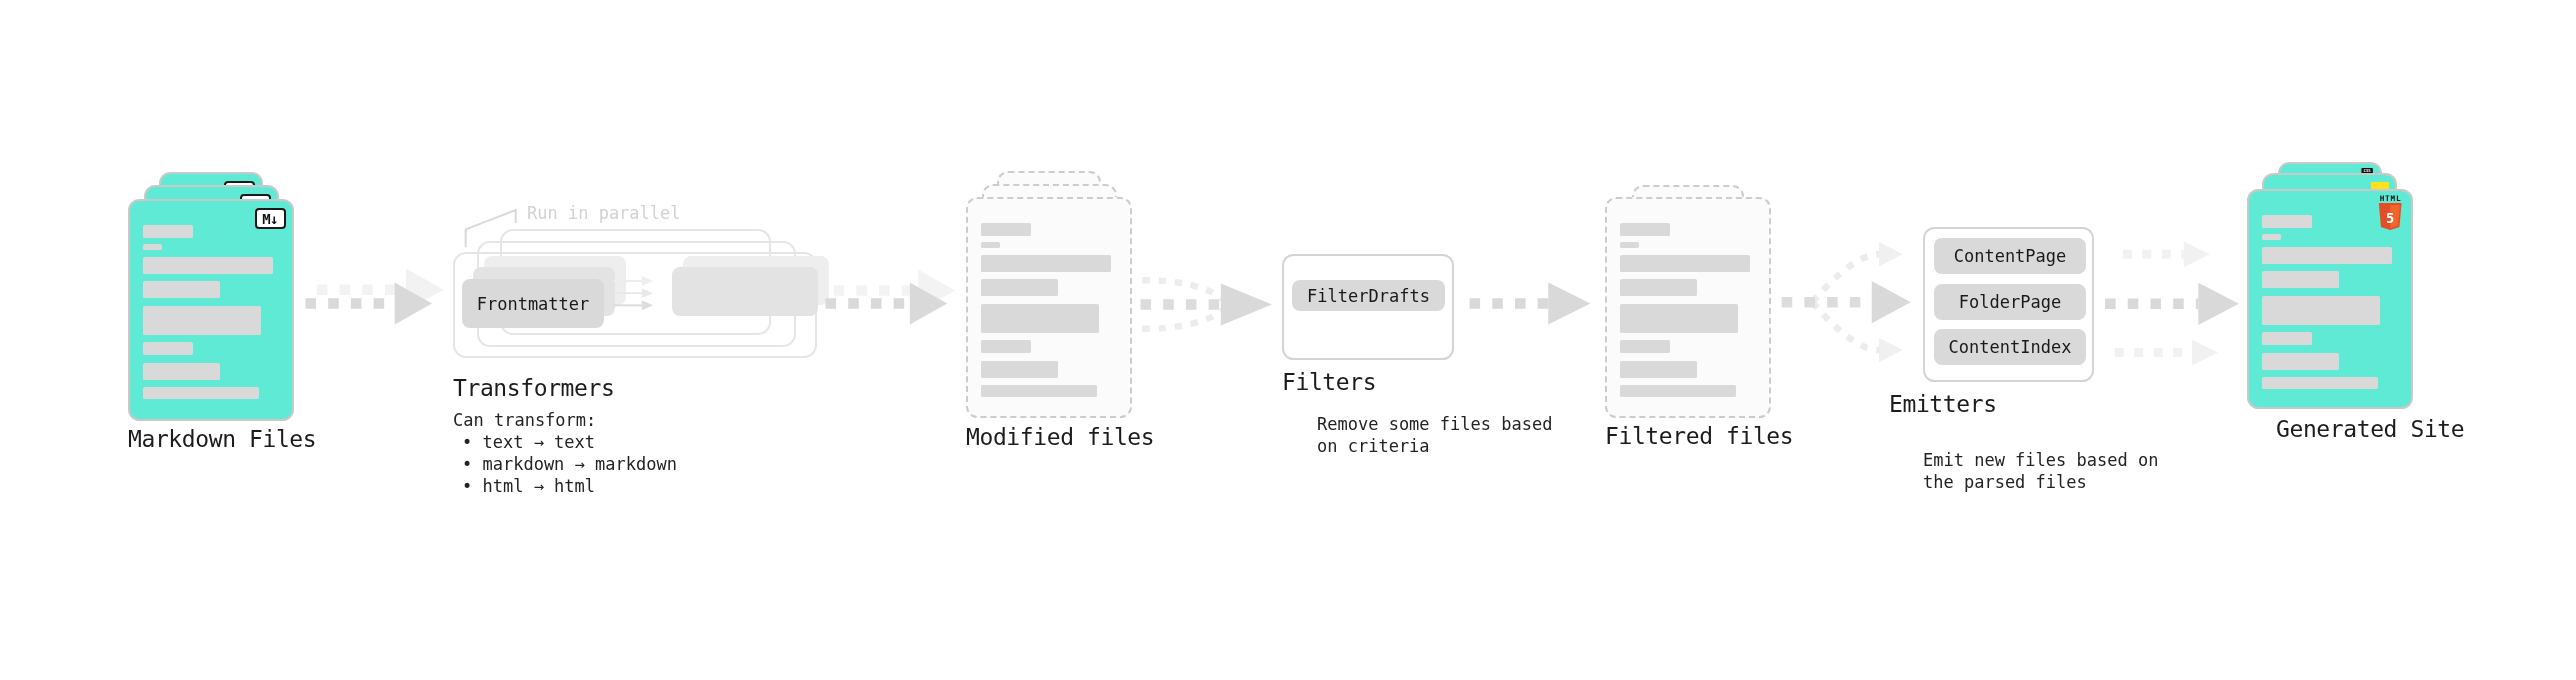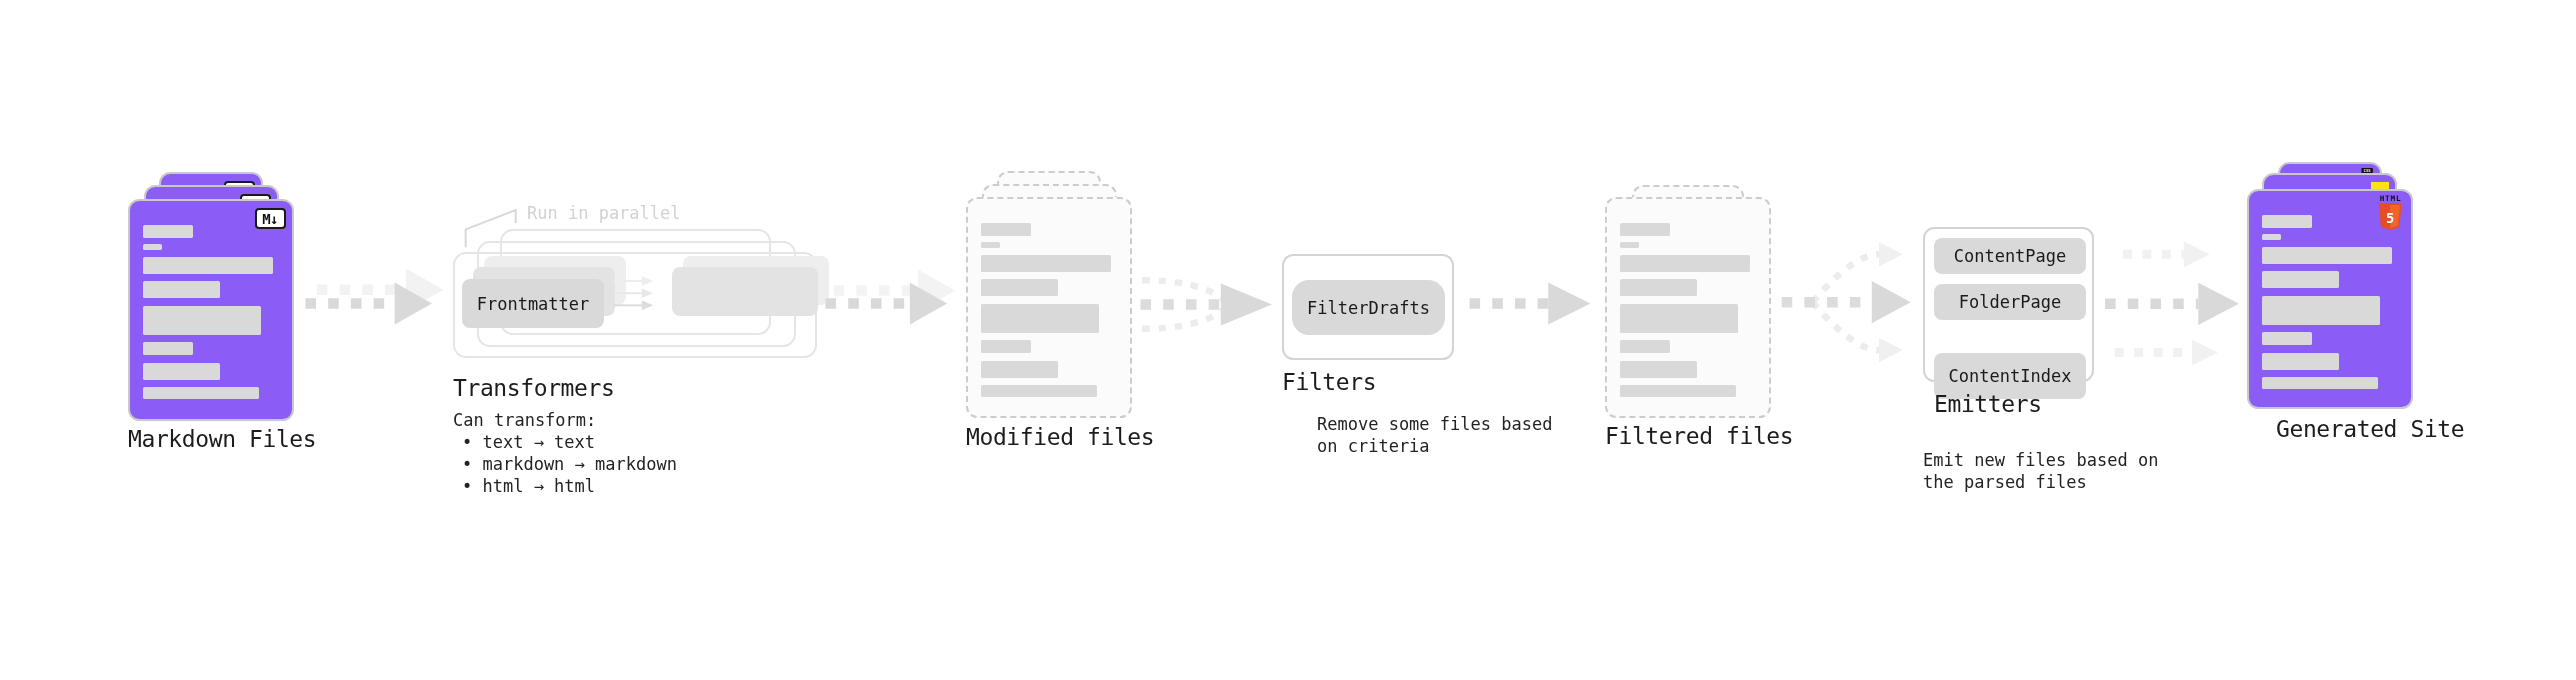--- a/index.html
+++ b/index.html
@@ -1,20 +1,20 @@
 <!DOCTYPE html>
 <html style="font-size:13px"><head>
 <meta charset="utf-8">
 <style>
   html,body{margin:0;padding:0;background:#ffffff;}
   .canvas{position:relative;width:2576px;height:681px;background:#ffffff;overflow:hidden;
           font-family:"DejaVu Sans Mono","Liberation Mono",monospace;color:#1f1f1f;}
   .abs{position:absolute;}
   
-  .doc{position:absolute;box-sizing:border-box;background:#8b5cf6;border:2px solid #c9c9c9;border-radius:11.4px;}
+  .doc{position:absolute;box-sizing:border-box;background:#5eead4;border:2px solid #c9c9c9;border-radius:11.4px;}
   .doc.dashed{border-style:dashed;border-color:#cccccc;background:#fbfbfb;}
   .bar{position:absolute;background:#d9d9d9;border-radius:1.6px;}
   .b1{left:13px;top:23.6px;width:50px;height:13px;}
   .b2{left:13px;top:43px;width:18.7px;height:5.7px;}
   .b3{left:13px;top:56px;width:130px;height:17px;}
   .b4{left:13px;top:80px;width:77px;height:17px;}
   .b5{left:13px;top:105px;width:118px;height:29px;}
   .b6{left:13px;top:141px;width:50px;height:13px;}
   .b7{left:13px;top:162px;width:77px;height:17px;}
   .b8{left:13px;top:186px;width:116px;height:12.2px;}
@@ -129,21 +129,21 @@
   <div class="stage-title" style="left:966px;top:424px;">Modified files</div>
 
   <svg class="abs" style="left:1134px;top:268px;" width="146" height="73" viewBox="0 0 180 90">
     <path d="M10 15 Q78 15 110 38" fill="none" stroke="#ececec" stroke-width="8" stroke-dasharray="9 11"></path>
     <path d="M10 75 Q78 75 110 52" fill="none" stroke="#ececec" stroke-width="8" stroke-dasharray="9 11"></path>
     <line x1="8" y1="45" x2="107" y2="45" stroke="#dcdcdc" stroke-width="13" stroke-dasharray="13 15"></line>
     <polygon points="107,19 107,71 170,45" fill="#d9d9d9"></polygon>
   </svg>
 
   <div class="panel-box" style="left:1282px;top:254px;width:172px;height:106px;"></div>
-  <div class="node-btn" style="left:1292px;top:280px;width:153px;height:55px;border-radius:17px;">FilterDrafts</div>
+  <div class="node-btn" style="left:1292px;top:280px;width:153px;height:31px;">FilterDrafts</div>
   <div class="stage-title" style="left:1282px;top:369px;">Filters</div>
   <div class="stage-desc" style="left:1282px;top:413px;margin-left:35px;">
     <div>Remove some files based</div>
     <div>on criteria</div>
   </div>
 
   <svg class="abs" style="left:1463px;top:267px;" width="134" height="73" viewBox="0 0 165 90">
     <line x1="8" y1="45" x2="105" y2="45" stroke="#d9d9d9" stroke-width="13" stroke-dasharray="13 15"></line>
     <polygon points="105,19 105,71 157,45" fill="#d9d9d9"></polygon>
   </svg>
@@ -166,22 +166,22 @@
     <polygon points="127,0 127,30 156,15" fill="#f0f0f0"></polygon>
     <path d="M45 74 Q95 133 127 133" fill="none" stroke="#ececec" stroke-width="8" stroke-dasharray="9 11"></path>
     <polygon points="127,118 127,148 156,133" fill="#f0f0f0"></polygon>
     <line x1="7" y1="74" x2="118" y2="74" stroke="#dcdcdc" stroke-width="13" stroke-dasharray="13 15"></line>
     <polygon points="118,48 118,100 166,74" fill="#d9d9d9"></polygon>
   </svg>
 
   <div class="panel-box" style="left:1923px;top:227px;width:171px;height:155px;"></div>
   <div class="node-btn" style="left:1934px;top:238px;width:152px;height:36px;text-align:center;">ContentPage</div>
   <div class="node-btn" style="left:1934px;top:284px;width:152px;height:36px;">FolderPage</div>
-  <div class="node-btn" style="left:1934px;top:329px;width:152px;height:46px;margin-top:24px;">ContentIndex</div>
-  <div class="stage-title" style="left:1934px;top:391px;">Emitters</div>
+  <div class="node-btn" style="left:1934px;top:329px;width:152px;height:36px;">ContentIndex</div>
+  <div class="stage-title" style="left:1889px;top:391px;">Emitters</div>
   <div class="stage-desc" style="left:1923px;top:429px;margin-top:20px;">
     <div>Emit new files based on</div>
     <div>the parsed files</div>
   </div>
 
   <svg class="abs" style="left:2101px;top:234px;" width="146" height="138" viewBox="0 0 180 170">
     <line x1="27" y1="25" x2="102" y2="25" stroke="#f1f1f1" stroke-width="11" stroke-dasharray="11 13"></line>
     <polygon points="102,9 102,41 134,25" fill="#f1f1f1"></polygon>
     <line x1="5" y1="86" x2="120" y2="86" stroke="#d9d9d9" stroke-width="13" stroke-dasharray="13 15"></line>
     <polygon points="120,60 120,112 170,86" fill="#d9d9d9"></polygon>

